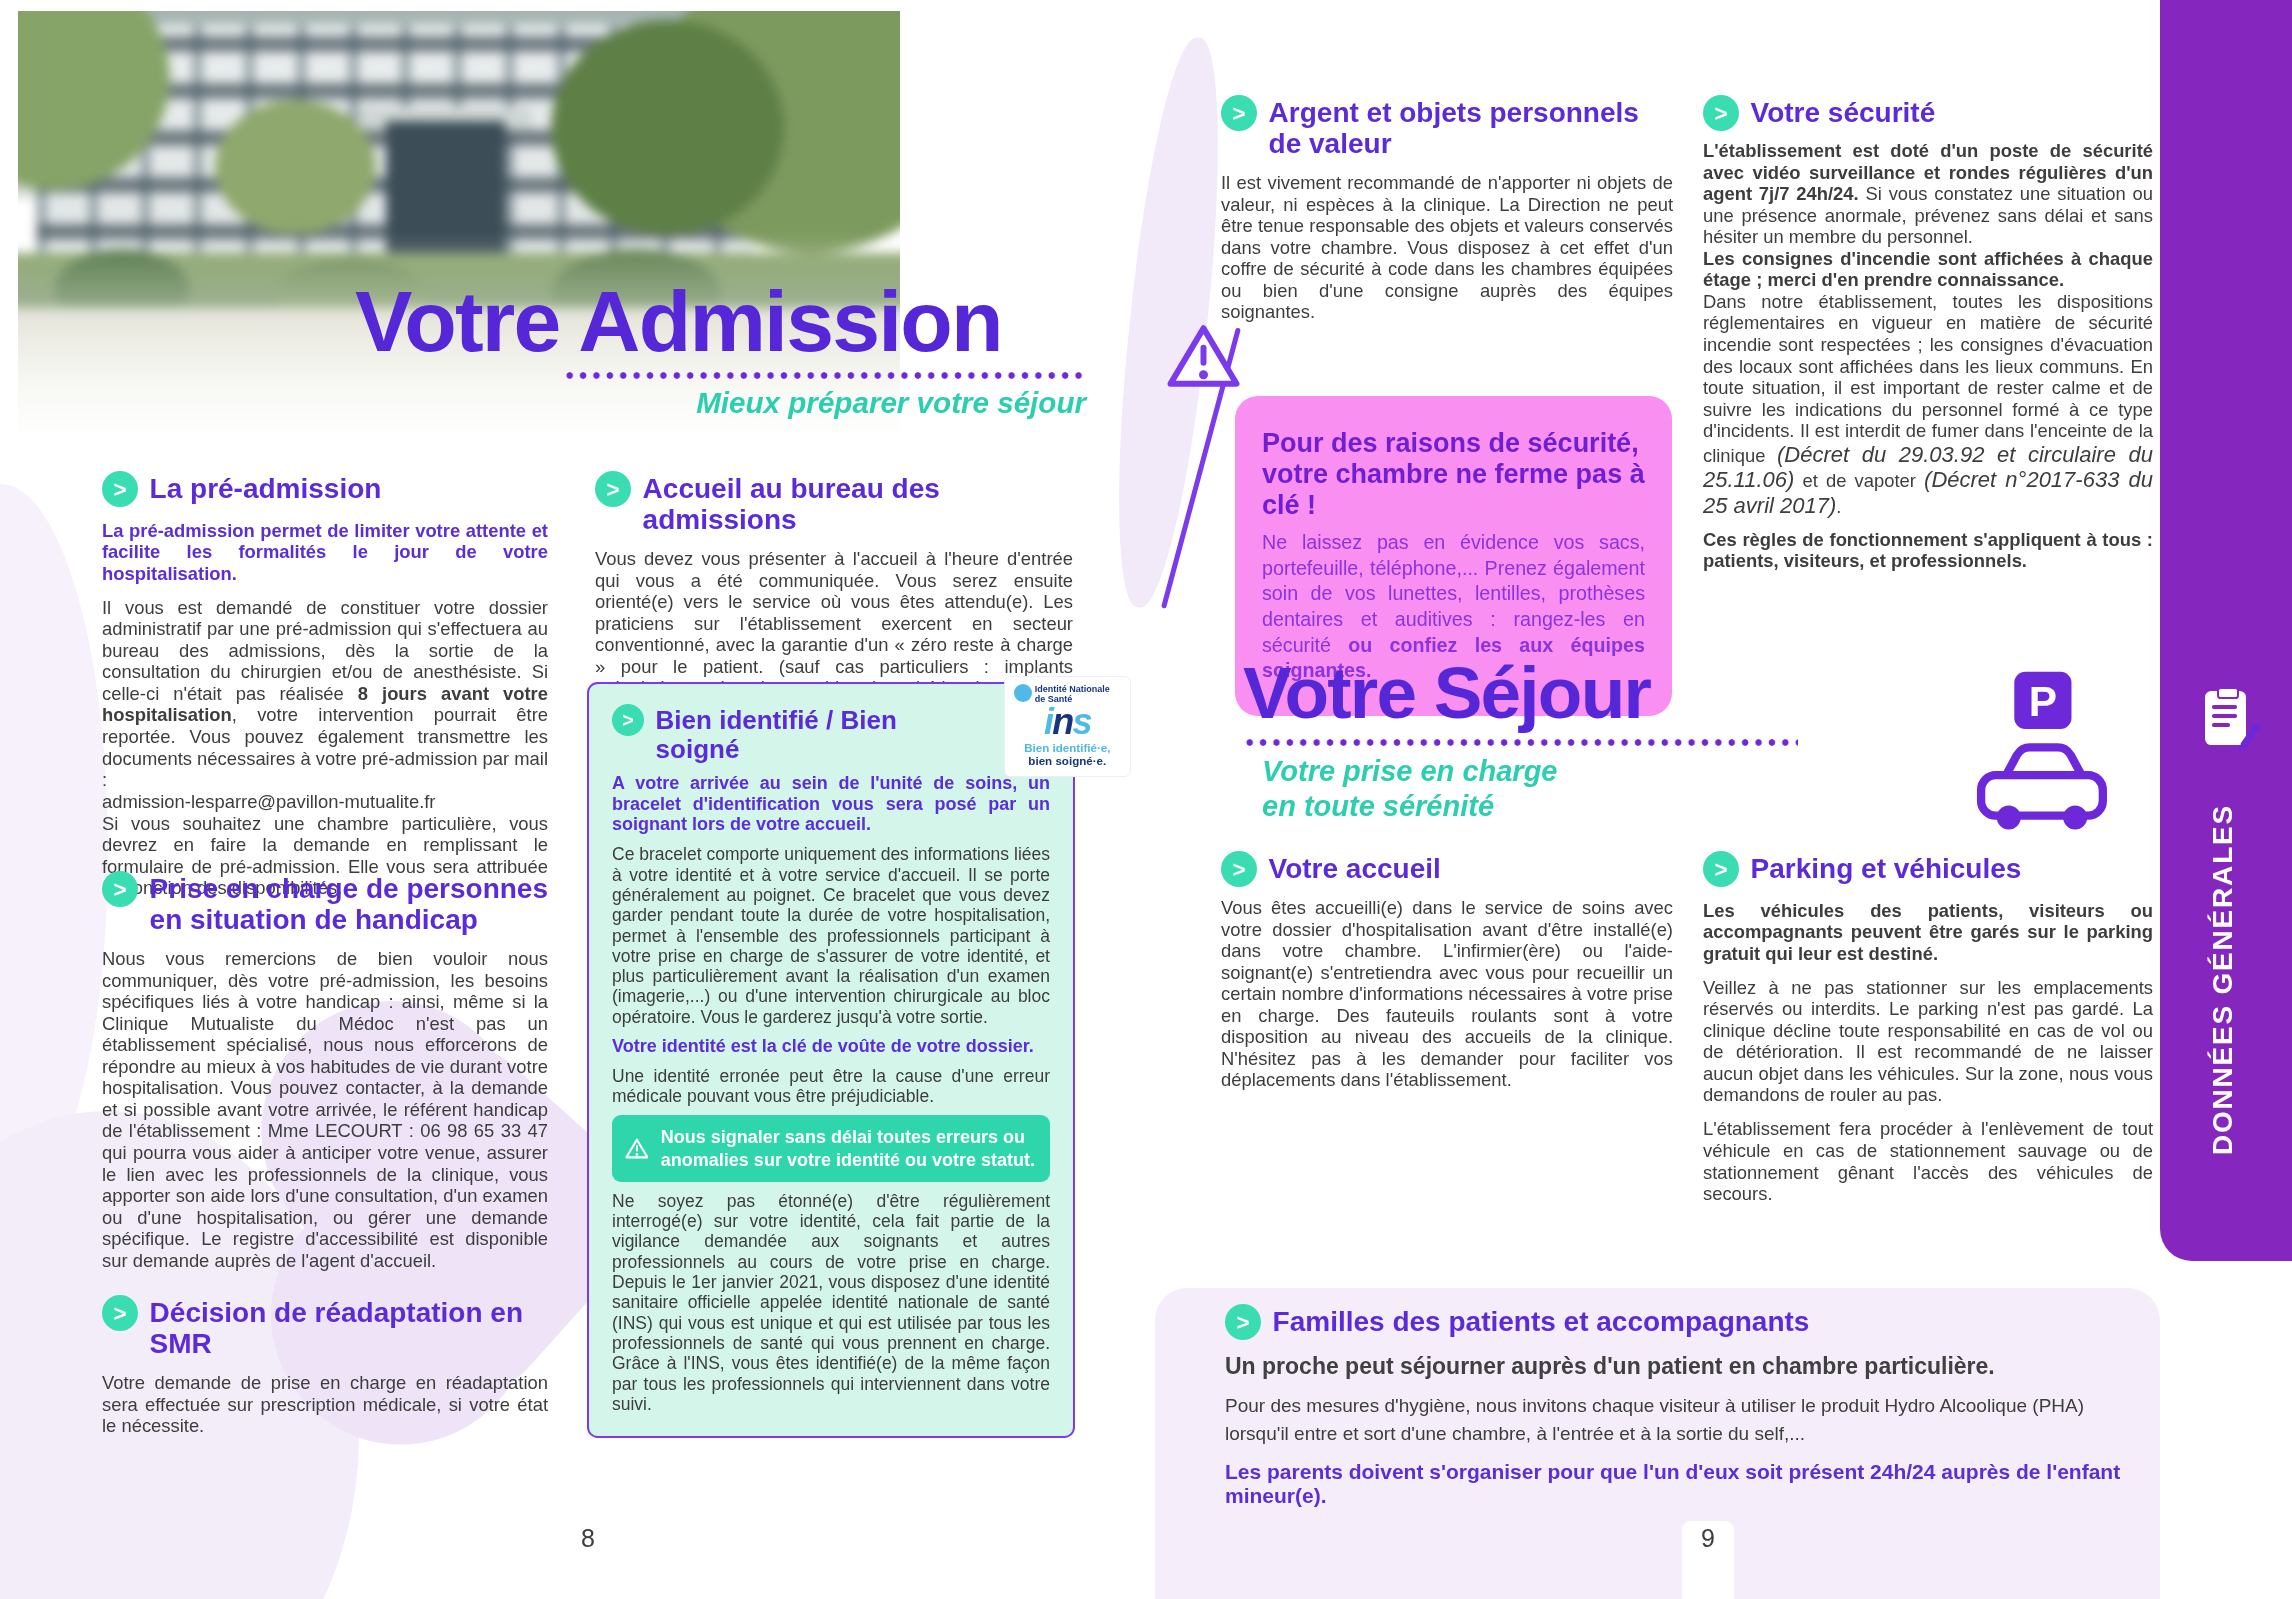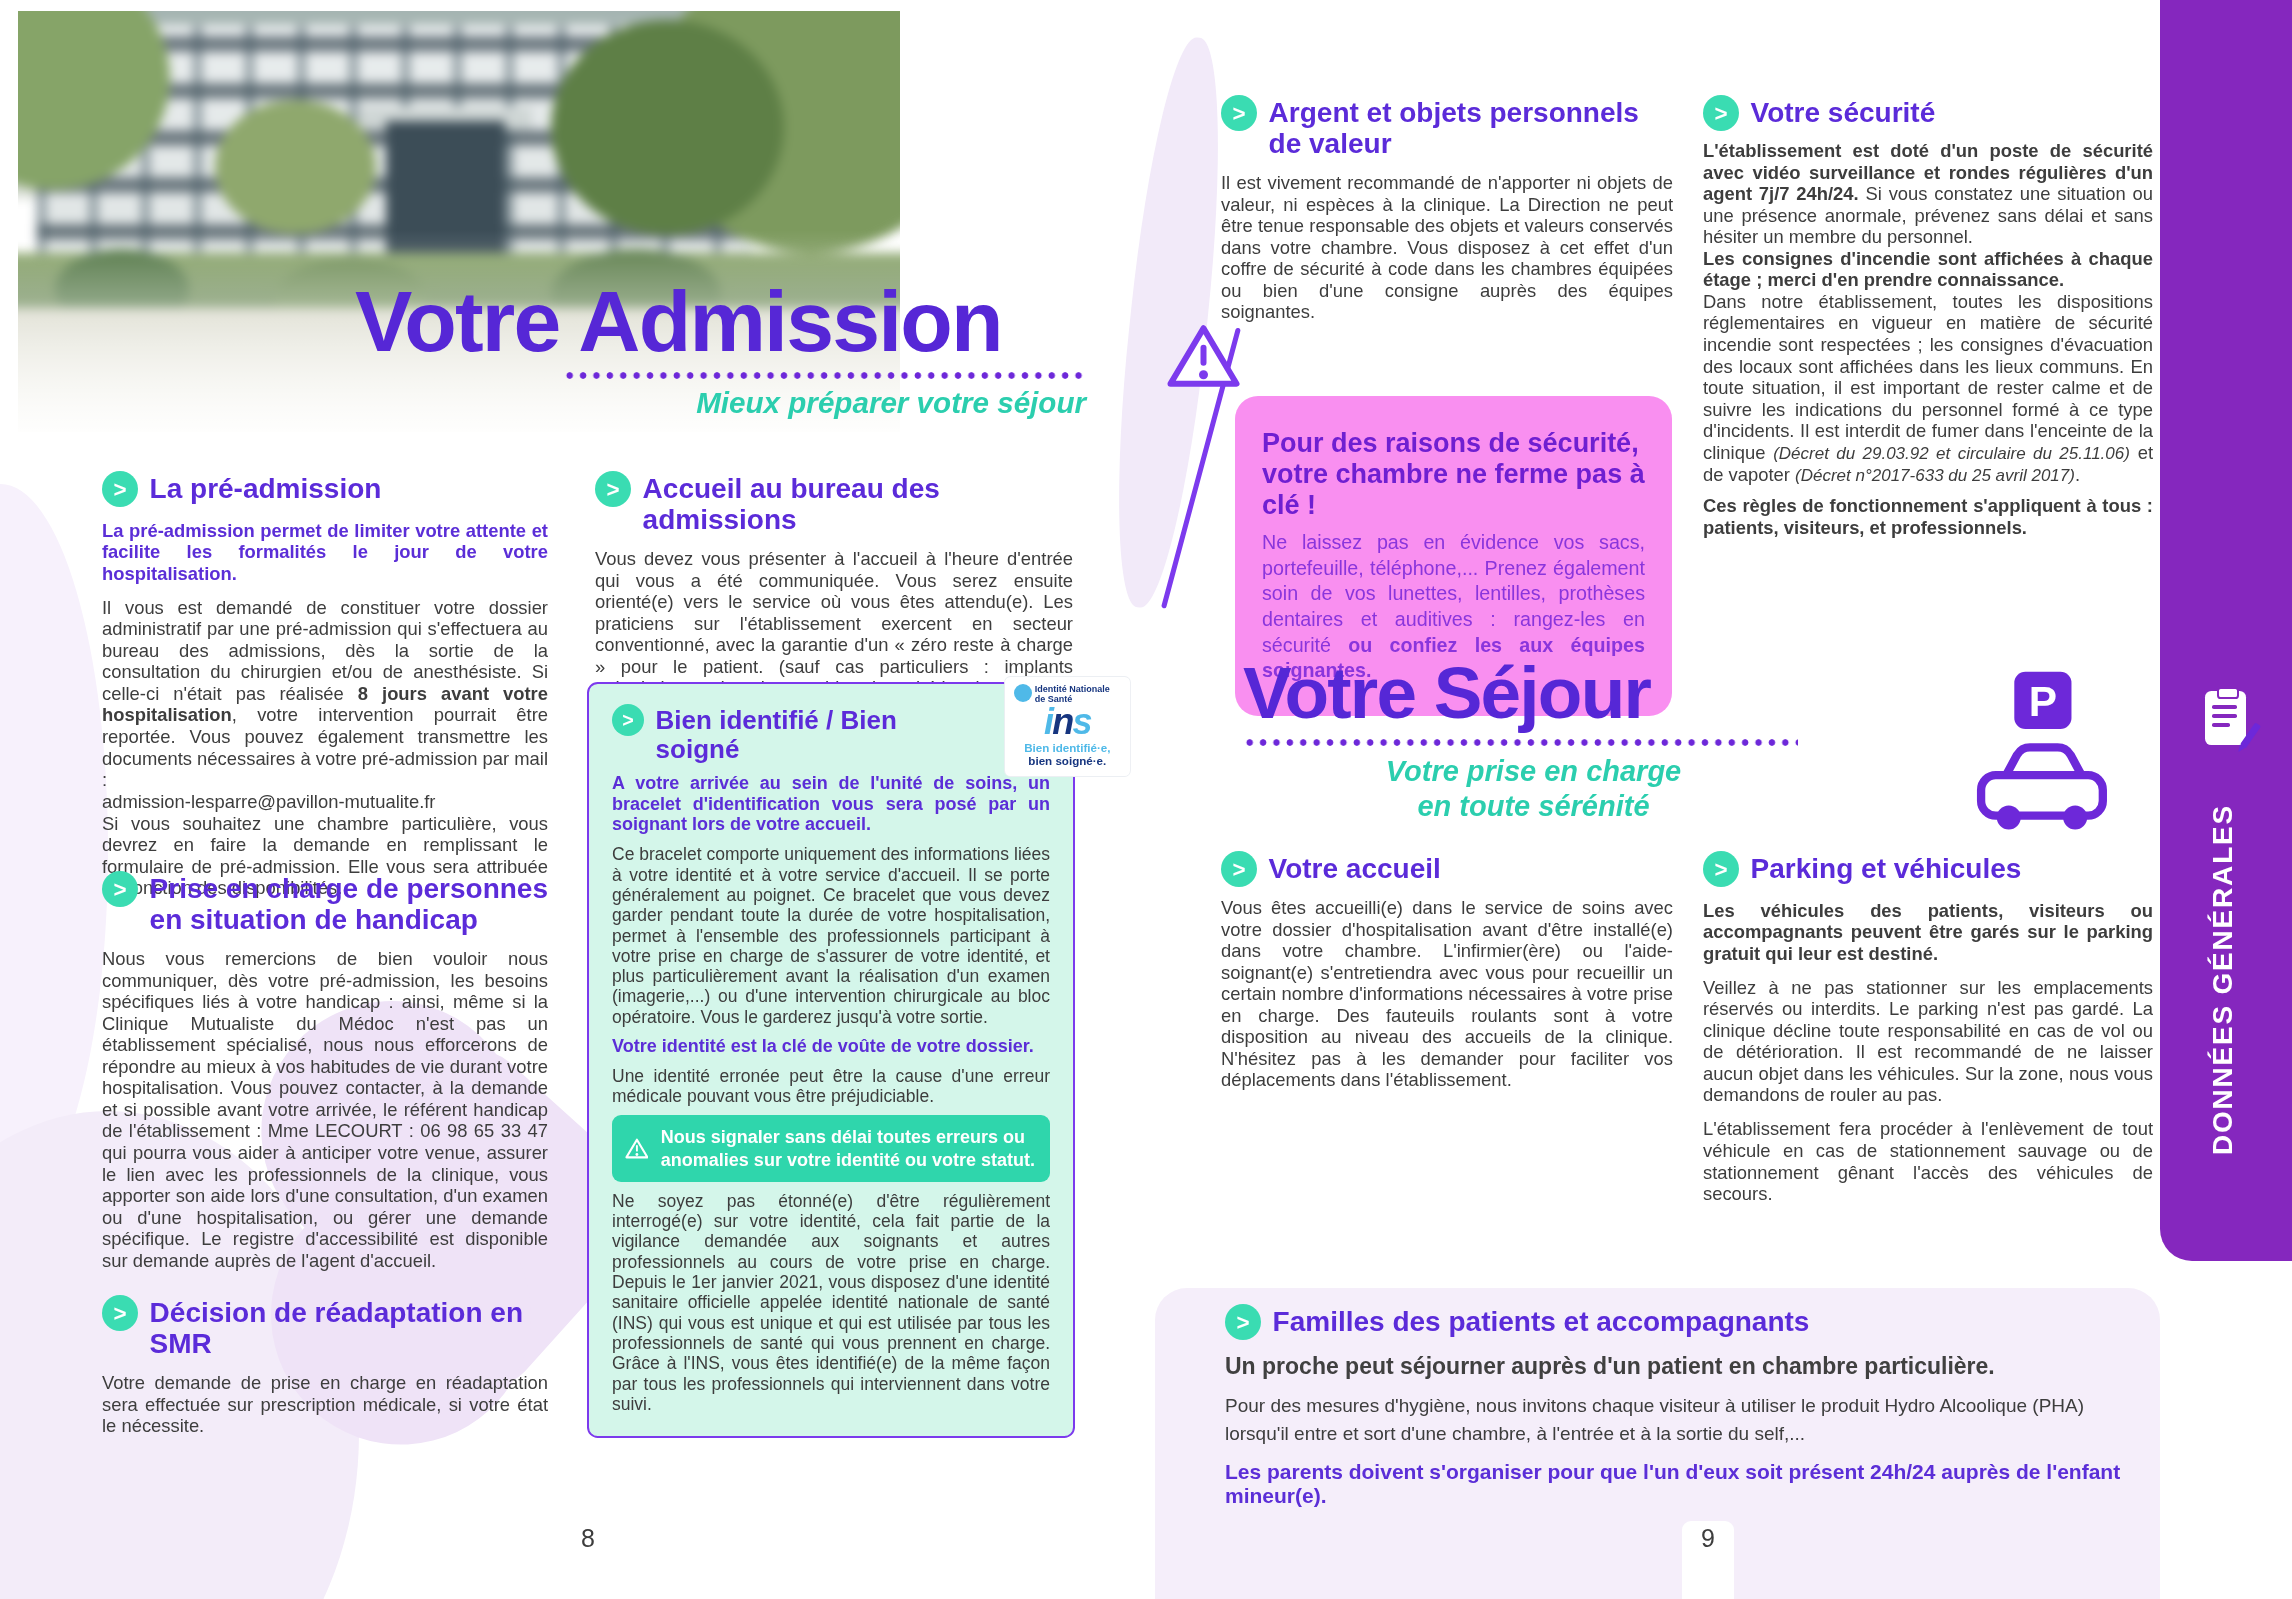--- a/index.html
+++ b/index.html
@@ -81,21 +81,21 @@
   
   .pagenum{font-size:25px;color:#3d3d3d;z-index:3;text-align:center;}
   .tab9{left:1682px;top:1521px;width:52px;height:79px;background:#fff;border-radius:9px 9px 0 0;z-index:2;}
   .diag{left:1236px;top:328px;width:4.5px;height:290px;background:#7C3AED;border-radius:2.7px;
         transform:rotate(15deg);transform-origin:top center;z-index:1;}
   .warn-svg{display:block;}
   .fam-body{font-size:19px;line-height:1.45;}
   .fam-lead{font-size:23px;font-weight:bold;color:#404040;}
   .fam-note{font-size:21px;font-weight:bold;color:#5B2ED7;}
   .sub-teal{font-style:italic;font-weight:bold;color:#2BCEAE;font-size:29px;line-height:1.2;}
-  b.inb{font-weight:bold;} i.ini{font-size:17px;}
+  b.inb{font-weight:bold;} i.ini{font-size:22px;}
 </style>
 </head>
 <body>
 
 <div id="canvas">
 
   <div class="blob blob-left"></div>
   <div class="blob blob-corner"></div>
   <div class="blob heart"></div>
   <div class="blob blob-gutter"></div>
@@ -209,21 +209,21 @@
   </div>
 
   <div class="sec pinkbox" style="left:1235px;top:396px;width:437px;box-sizing:border-box;">
     <p class="pink-title">Pour des raisons de sécurité, votre chambre ne ferme pas à clé !</p>
     <p class="pink-body"><span>Ne laissez pas en évidence vos sacs, portefeuille, téléphone,... Prenez également soin de vos lunettes, lentilles, prothèses dentaires et auditives : rangez-les en sécurité </span><b class="inb">ou confiez les aux équipes soignantes.</b></p>
   </div>
 
   <div class="sec" style="left:1243px;top:656px;width:573px;">
     <h1 class="sejour-title">Votre Séjour</h1>
     <div class="dotline" style="width:555px;margin-top:9px;"></div>
-    <div class="sub-teal" style="margin-top:7.2px;margin-left:8px;text-align:center;">
+    <div class="sub-teal" style="margin-top:7.2px;margin-left:19px;">
       <div>Votre prise en charge</div>
       <div>en toute sérénité</div>
     </div>
   </div>
 
   <div class="sec" style="left:1221px;top:853px;width:452px;">
     <div class="h-row">
       <span class="chev">&gt;</span>
       <span>Votre accueil</span>
     </div>

